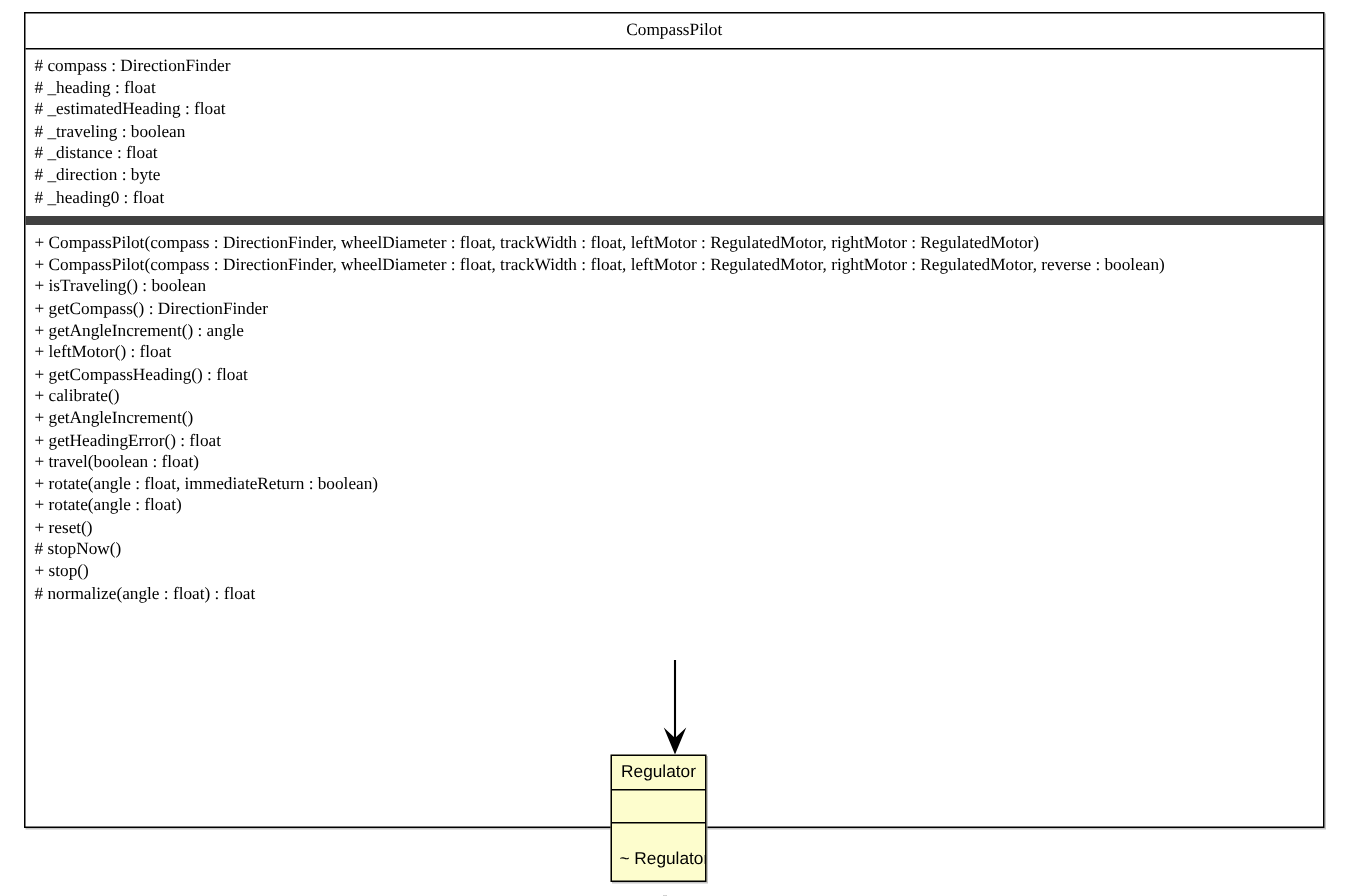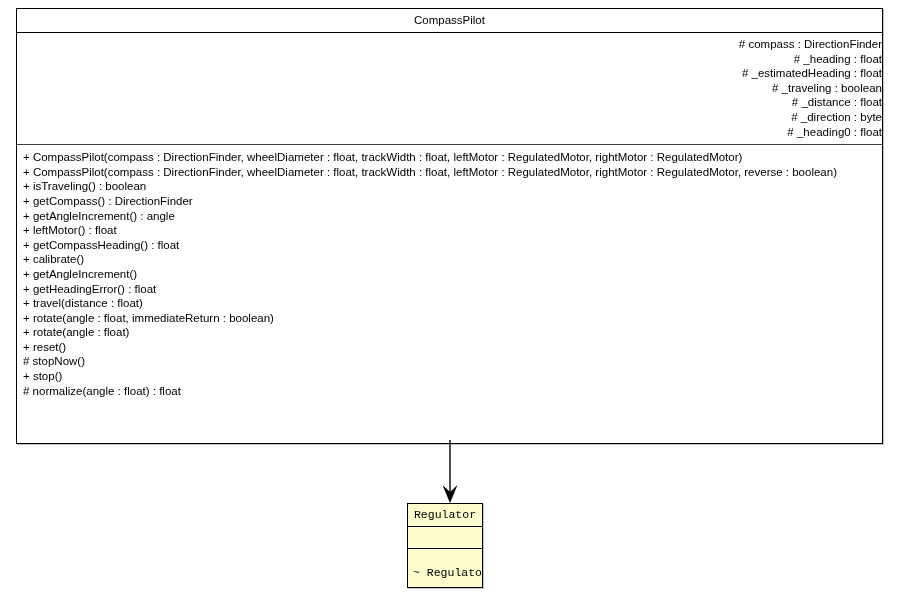--- a/index.html
+++ b/index.html
@@ -29,68 +29,67 @@
     position: absolute;
     box-sizing: border-box;
     border: 1px solid #000000;
     background: #ffffff;
   }
 
   #compasspilot-class {
     left: 16px;
     top: 8px;
     width: 867px;
-    height: 436px;
+    height: 544px;
     box-shadow: 1px 1px 0 rgba(150,150,150,0.55);
+    font-family: Liberation Serif, serif;
   }
 
   .uml-title {
     box-sizing: border-box;
     height: 24px;
     line-height: 23px;
     text-align: center;
     font-size: 11.5px;
     border-bottom: 1px solid #000000;
     white-space: nowrap;
     overflow: hidden;
   }
 
   .uml-compartment {
     box-sizing: border-box;
     padding: 4px 0 4px 0;
   }
 
   #compasspilot-attributes {
-    border-bottom: 1px solid #404040;
+    border-bottom: 6px solid #404040;
     padding: 4px 0 5px 0;
-    text-align: right;
   }
 
   .uml-member {
     font-size: 11.5px;
     line-height: 14.6px;
     padding-left: 6px;
     white-space: nowrap;
     overflow: hidden;
     text-overflow: clip;
   }
 
   #compasspilot-operations {
     padding-top: 5px;
   }
 
   
   #regulator-class {
     left: 407px;
     top: 503px;
-    width: 76px;
+    width: 64px;
     height: 85px;
     background: #fdfdcd;
     box-shadow: 1px 1px 0 rgba(150,150,150,0.55);
-    font-family: Liberation Mono, monospace;
   }
 
   #regulator-class .uml-title {
     height: 23px;
     line-height: 22px;
     font-size: 11.5px;
   }
 
   #regulator-empty-compartment {
     box-sizing: border-box;
@@ -141,21 +140,21 @@
       <div class="uml-member">+ CompassPilot(compass : DirectionFinder, wheelDiameter : float, trackWidth : float, leftMotor : RegulatedMotor, rightMotor : RegulatedMotor)</div>
       <div class="uml-member">+ CompassPilot(compass : DirectionFinder, wheelDiameter : float, trackWidth : float, leftMotor : RegulatedMotor, rightMotor : RegulatedMotor, reverse : boolean)</div>
       <div class="uml-member">+ isTraveling() : boolean</div>
       <div class="uml-member">+ getCompass() : DirectionFinder</div>
       <div class="uml-member">+ getAngleIncrement() : angle</div>
       <div class="uml-member">+ leftMotor() : float</div>
       <div class="uml-member">+ getCompassHeading() : float</div>
       <div class="uml-member">+ calibrate()</div>
       <div class="uml-member">+ getAngleIncrement()</div>
       <div class="uml-member">+ getHeadingError() : float</div>
-      <div class="uml-member">+ travel(distance : float)</div>
+      <div class="uml-member">+ travel(boolean : float)</div>
       <div class="uml-member">+ rotate(angle : float, immediateReturn : boolean)</div>
       <div class="uml-member">+ rotate(angle : float)</div>
       <div class="uml-member">+ reset()</div>
       <div class="uml-member"># stopNow()</div>
       <div class="uml-member">+ stop()</div>
       <div class="uml-member"># normalize(angle : float) : float</div>
     </div>
   </div>
 
   <svg id="connector-svg" viewBox="0 0 40 66">

